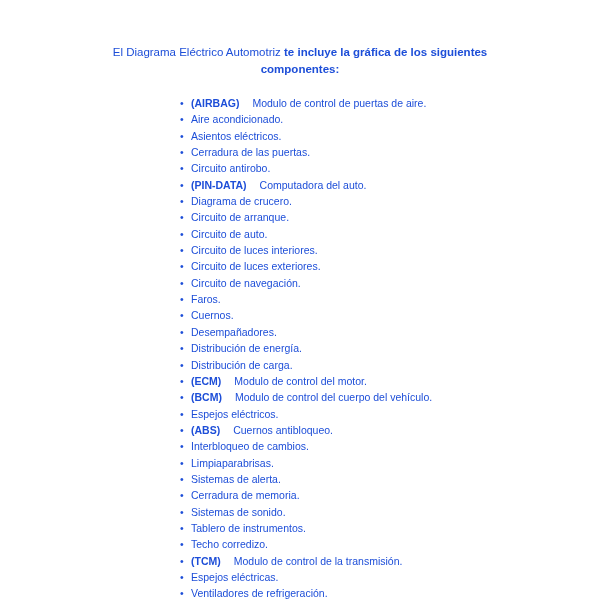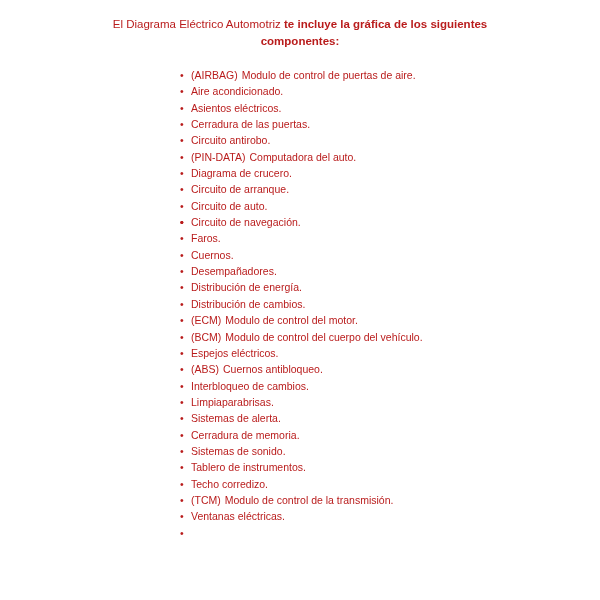--- a/index.html
+++ b/index.html
@@ -5,25 +5,25 @@
   html, body {
     margin: 0;
     padding: 0;
     background: #ffffff;
   }
   .page {
     position: relative;
     width: 600px;
     height: 600px;
     box-sizing: border-box;
-    padding-top: 16px;
+    padding-top: 44px;
     overflow: hidden;
     background: #ffffff;
     font-family: "Liberation Sans", sans-serif;
-    color: #b91c1c;
+    color: #1d4ed8;
   }
   .title {
     margin: 0 auto;
     max-width: 400px;
     text-align: center;
     font-size: 11.5px;
     line-height: 16.5px;
     font-weight: 400;
   }
   .title .bold {
@@ -40,58 +40,58 @@
     padding-left: 10px;
     line-height: 16.35px;
     white-space: nowrap;
   }
   ul.components .bullet {
     position: absolute;
     left: -1px;
     top: 0;
   }
   ul.components .code:not(:empty) {
-    font-weight: 400;
-    margin-right: 4px;
+    font-weight: 700;
+    margin-right: 13px;
   }
 </style>
 </head>
 <body>
 
 <div class="page">
 
   <p class="title"><span>El Diagrama Eléctrico Automotriz</span> <span class="bold"><span>te incluye la gráfica de los siguientes</span><br><span>componentes:</span></span></p>
 
   <ul class="components">
     <li><span class="bullet">•</span><span class="code">(AIRBAG)</span><span>Modulo de control de puertas de aire.</span></li>
     <li><span class="bullet">•</span><span class="code"></span><span>Aire acondicionado.</span></li>
     <li><span class="bullet">•</span><span class="code"></span><span>Asientos eléctricos.</span></li>
     <li><span class="bullet">•</span><span class="code"></span><span>Cerradura de las puertas.</span></li>
     <li><span class="bullet">•</span><span class="code"></span><span>Circuito antirobo.</span></li>
     <li><span class="bullet">•</span><span class="code">(PIN-DATA)</span><span>Computadora del auto.</span></li>
     <li><span class="bullet">•</span><span class="code"></span><span>Diagrama de crucero.</span></li>
     <li><span class="bullet">•</span><span class="code"></span><span>Circuito de arranque.</span></li>
     <li><span class="bullet">•</span><span class="code"></span><span>Circuito de auto.</span></li>
-    <li><span class="bullet">•</span><span class="code"></span></li>
-    <li><span class="bullet">•</span><span class="code"></span></li>
+    <li><span class="bullet">•</span><span class="code"></span><span>Circuito de luces interiores.</span></li>
+    <li><span class="bullet">•</span><span class="code"></span><span>Circuito de luces exteriores.</span></li>
     <li><span class="bullet">•</span><span class="code"></span><span>Circuito de navegación.</span></li>
     <li><span class="bullet">•</span><span class="code"></span><span>Faros.</span></li>
     <li><span class="bullet">•</span><span class="code"></span><span>Cuernos.</span></li>
     <li><span class="bullet">•</span><span class="code"></span><span>Desempañadores.</span></li>
     <li><span class="bullet">•</span><span class="code"></span><span>Distribución de energía.</span></li>
-    <li><span class="bullet">•</span><span class="code"></span><span>Distribución de cambios.</span></li>
+    <li><span class="bullet">•</span><span class="code"></span><span>Distribución de carga.</span></li>
     <li><span class="bullet">•</span><span class="code">(ECM)</span><span>Modulo de control del motor.</span></li>
     <li><span class="bullet">•</span><span class="code">(BCM)</span><span>Modulo de control del cuerpo del vehículo.</span></li>
     <li><span class="bullet">•</span><span class="code"></span><span>Espejos eléctricos.</span></li>
     <li><span class="bullet">•</span><span class="code">(ABS)</span><span>Cuernos antibloqueo.</span></li>
     <li><span class="bullet">•</span><span class="code"></span><span>Interbloqueo de cambios.</span></li>
     <li><span class="bullet">•</span><span class="code"></span><span>Limpiaparabrisas.</span></li>
     <li><span class="bullet">•</span><span class="code"></span><span>Sistemas de alerta.</span></li>
     <li><span class="bullet">•</span><span class="code"></span><span>Cerradura de memoria.</span></li>
     <li><span class="bullet">•</span><span class="code"></span><span>Sistemas de sonido.</span></li>
     <li><span class="bullet">•</span><span class="code"></span><span>Tablero de instrumentos.</span></li>
     <li><span class="bullet">•</span><span class="code"></span><span>Techo corredizo.</span></li>
     <li><span class="bullet">•</span><span class="code">(TCM)</span><span>Modulo de control de la transmisión.</span></li>
-    <li><span class="bullet">•</span><span class="code"></span><span>Ventanas eléctricas.</span></li>
-    <li><span class="bullet">•</span><span class="code"></span></li>
+    <li><span class="bullet">•</span><span class="code"></span><span>Espejos eléctricas.</span></li>
+    <li><span class="bullet">•</span><span class="code"></span><span>Ventiladores de refrigeración.</span></li>
   </ul>
 
 </div>
 
 </body></html>

